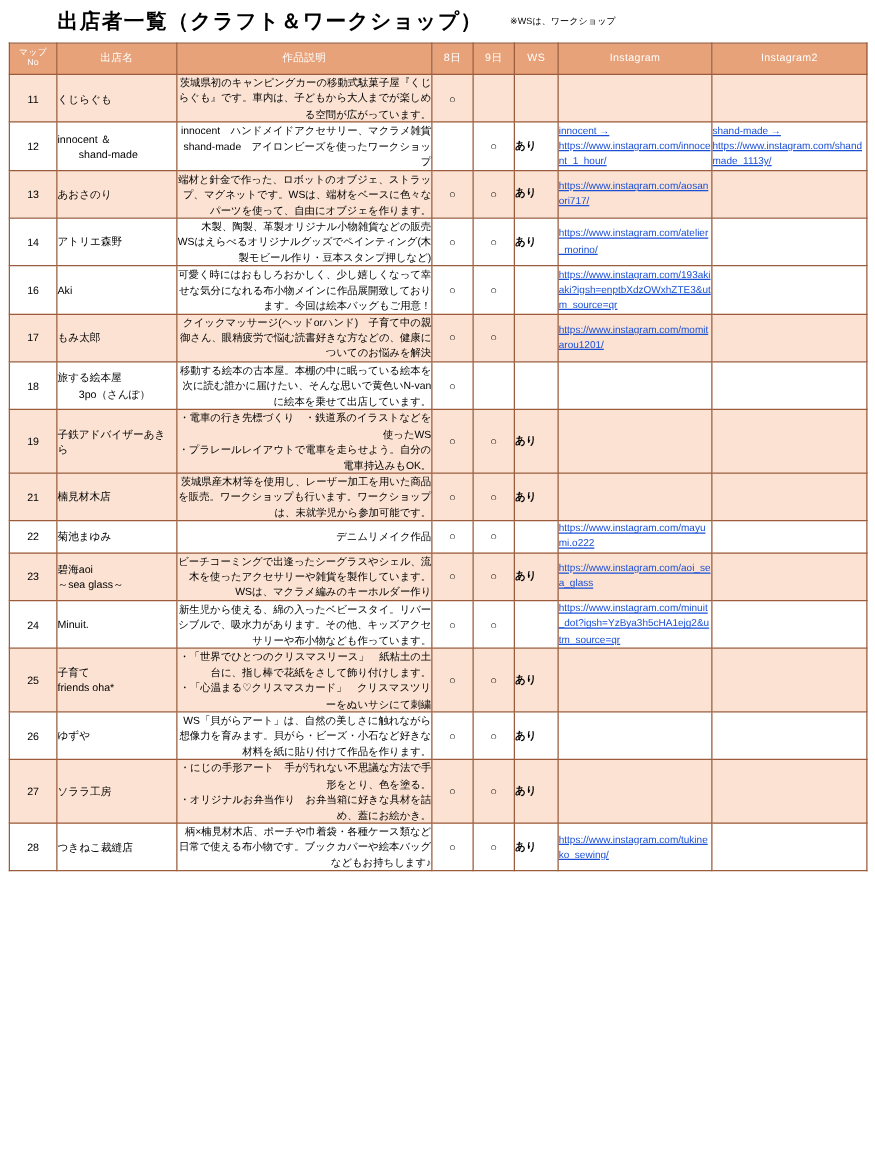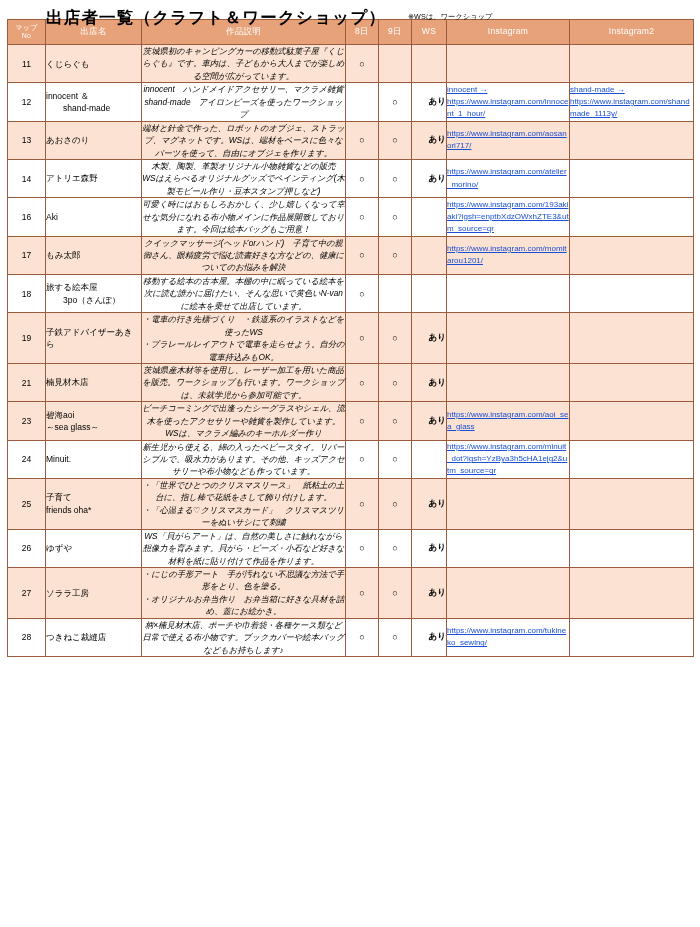--- a/index.html
+++ b/index.html
@@ -16,21 +16,21 @@
   }
   .page {
     position: relative;
     width: 700px;
     height: 927px;
     box-sizing: border-box;
     padding: 0;
   }
   .title-row {
     position: relative;
-    height: 19px;
+    height: 34px;
     padding-left: 46px;
     padding-top: 6px;
     box-sizing: border-box;
   }
   .doc-title {
     font-size: 16.5px;
     font-weight: bold;
     letter-spacing: 1.2px;
     color: #000;
     display: inline-block;
@@ -95,31 +95,30 @@
     color: #000;
     padding: 3px 4px 3px 6px;
     line-height: 1.45;
     white-space: pre-line;
   }
   td.cell-desc {
     font-size: 8.3px;
     color: #000;
     padding: 3px 5px 3px 6px;
     line-height: 1.5;
-    text-align: center;
+    text-align: right;
     white-space: pre-line;
-    font-style: italic;
   }
   td.cell-mark {
     text-align: center;
     font-size: 9px;
     color: #000;
   }
   td.cell-ws {
-    text-align: right;
+    text-align: left;
     font-size: 8.5px;
     color: #000;
     font-weight: bold;
   }
   td.cell-link {
     padding: 3px 3px 3px 4px;
     vertical-align: top;
     line-height: 1.52;
   }
   .link-prefix {
@@ -276,20 +275,32 @@
         <tr class="shaded">
           <td class="cell-no">21</td>
           <td class="cell-name">楠見材木店</td>
           <td class="cell-desc">茨城県産木材等を使用し、レーザー加工を用いた商品を販売。ワークショップも行います。ワークショップは、未就学児から参加可能です。</td>
           <td class="cell-mark">○</td>
           <td class="cell-mark">○</td>
           <td class="cell-ws">あり</td>
           <td class="cell-link"></td>
           <td class="cell-link"></td>
         </tr>
+        <tr class="plain">
+          <td class="cell-no">22</td>
+          <td class="cell-name">菊池まゆみ</td>
+          <td class="cell-desc">デニムリメイク作品</td>
+          <td class="cell-mark">○</td>
+          <td class="cell-mark">○</td>
+          <td class="cell-ws"></td>
+          <td class="cell-link">
+            <a class="ig-link">https://www.instagram.com/mayumi.o222</a>
+          </td>
+          <td class="cell-link"></td>
+        </tr>
         <tr class="shaded">
           <td class="cell-no">23</td>
           <td class="cell-name">碧海aoi
 ～sea glass～</td>
           <td class="cell-desc">ビーチコーミングで出逢ったシーグラスやシェル、流木を使ったアクセサリーや雑貨を製作しています。WSは、マクラメ編みのキーホルダー作り</td>
           <td class="cell-mark">○</td>
           <td class="cell-mark">○</td>
           <td class="cell-ws">あり</td>
           <td class="cell-link">
             <a class="ig-link">https://www.instagram.com/aoi_sea_glass</a>

